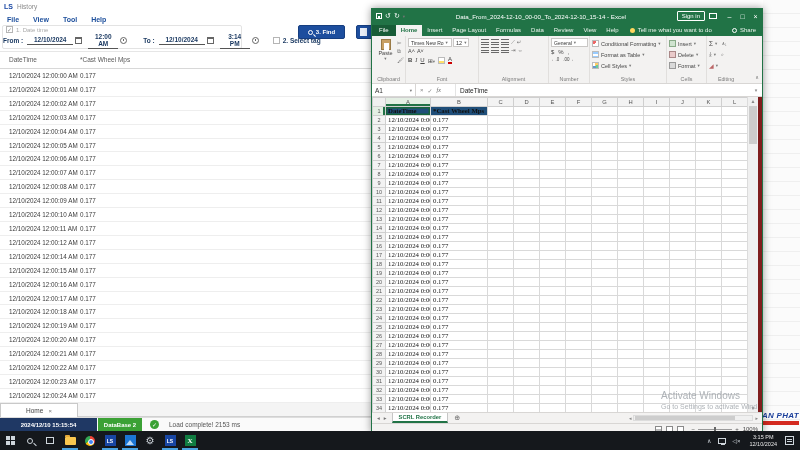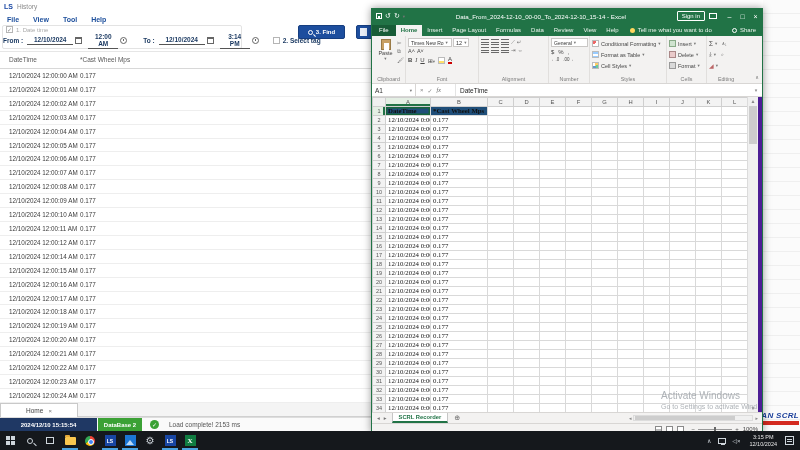--- a/index.html
+++ b/index.html
@@ -52,21 +52,21 @@
   .h-tab{position:absolute;left:0;top:0;width:78px;height:14px;background:#fff;border:1px solid #c9c9c9;border-bottom:none;
     display:flex;align-items:center;justify-content:center;gap:5px;font-size:6.5px;color:#444;}
   .h-tabx{color:#777;font-size:6px;}
   .h-status{position:absolute;left:0;top:417px;width:763px;height:14px;background:#fafafa;border-top:1px solid #ddd;display:flex;align-items:stretch;}
   .h-chip-time{width:97px;background:#1f3864;color:#fff;font-size:6px;font-weight:bold;display:flex;align-items:center;justify-content:center;}
   .h-chip-db{width:44px;background:#3ba135;color:#fff;font-size:6px;font-weight:bold;display:flex;align-items:center;justify-content:center;margin-left:1px;}
   .h-check{width:9px;height:9px;border-radius:50%;background:#3ba135;color:#fff;font-size:6px;display:flex;align-items:center;justify-content:center;margin:2px 0 0 8px;}
   .h-msg{color:#555;font-size:6.5px;margin-left:10px;align-self:center;}
 
   
-  .xl{position:absolute;left:371px;top:8px;width:392px;height:425px;background:#4c1d95;border:1px solid #217346;
+  .xl{position:absolute;left:371px;top:8px;width:392px;height:425px;background:#7f1d1d;border:1px solid #217346;
     box-shadow:0 0 8px rgba(0,0,0,.4);overflow:hidden;}
   .xl-title{position:absolute;left:0;top:0;width:100%;height:14px;background:#217346;display:flex;align-items:center;color:#fff;}
   .xl-qat{display:flex;align-items:center;gap:3px;margin-left:4px;font-size:7px;}
   .xl-save{width:6px;height:6px;border:1px solid #fff;position:relative;}
   .xl-save::after{content:"";position:absolute;left:1px;bottom:0;width:2px;height:2px;background:#fff;}
   .xl-doc-title{flex:1;text-align:center;font-size:6.2px;white-space:nowrap;overflow:hidden;}
   .xl-signin{border:1px solid #fff;border-radius:1px;font-size:6px;padding:1px 4px;margin-right:4px;}
   .xl-ribicon{width:8px;height:6px;border:1px solid #fff;margin-right:6px;position:relative;}
   .xl-ctl{font-size:7px;width:13px;text-align:center;}
   .xl-tabs{position:absolute;left:0;top:14px;width:100%;height:13px;background:#217346;display:flex;align-items:flex-end;color:#eaf3ec;}
@@ -175,21 +175,21 @@
   .tb-notif{width:9px;height:9px;border:1px solid #cfd6dc;margin:0 6px 0 2px;position:relative;}
   .tb-notif::after{content:"";position:absolute;left:1px;top:2px;width:5px;height:1px;background:#cfd6dc;box-shadow:0 2px 0 #cfd6dc;}
 </style>
 </head>
 <body>
 
 <div class="screen">
 
   <div class="desk-strip"></div>
   <div class="anphat">
-    <div class="anphat-txt">AN SCRL</div>
+    <div class="anphat-txt">AN PHAT</div>
     <div class="anphat-bar"></div>
   </div>
 
   <div class="hist">
     <div class="h-title">
       <span class="h-logo">LS</span>
       <span class="h-title-text">History</span>
     </div>
     <div class="h-menu">
       <span>File</span>

